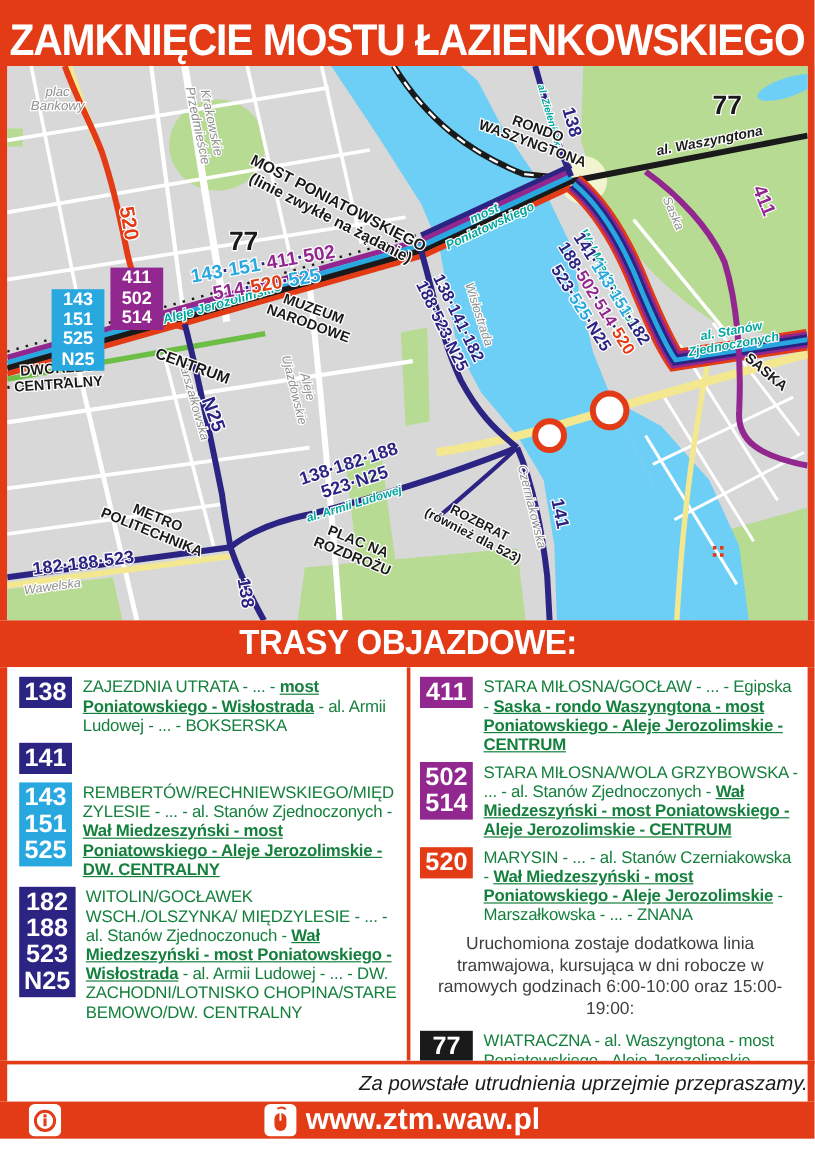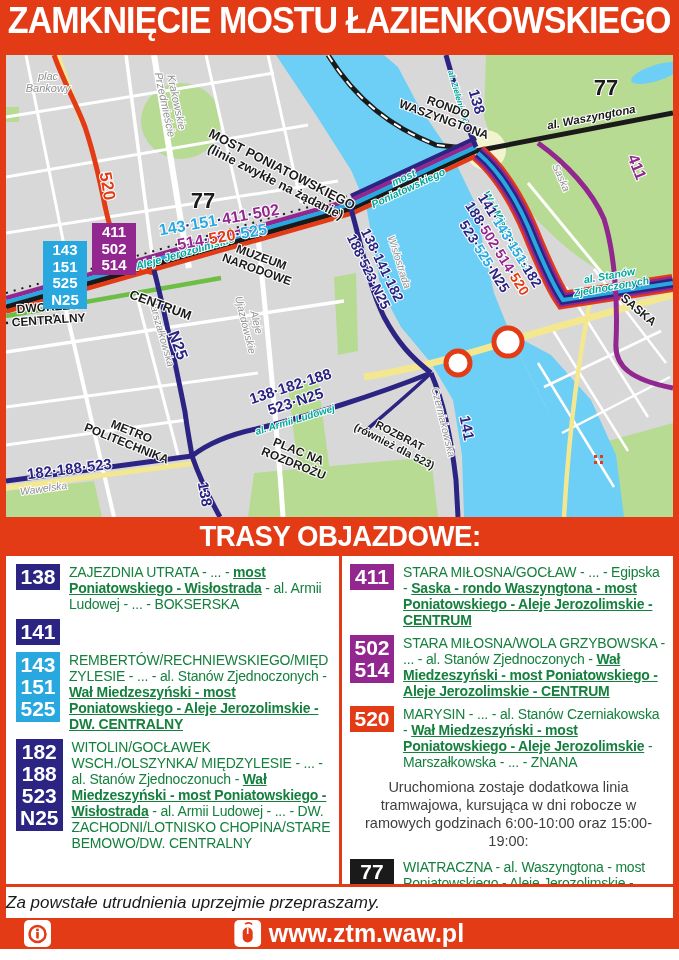--- a/index.html
+++ b/index.html
@@ -1,20 +1,20 @@
 <!DOCTYPE html>
 <html><head>
 <meta charset="utf-8">
 <style>
   html,body{margin:0;padding:0;background:#fff;}
   .flyer{position:relative;width:679px;height:960px;background:#fff;
          font-family:"Liberation Sans",sans-serif;overflow:hidden;}
   .sec{position:absolute;left:0;right:0;}
   
-  #header{top:0;height:55px;background:#e23b16;display:flex;align-items:flex-start;justify-content:center;}
+  #header{top:0;height:55px;background:#e23b16;display:flex;align-items:flex-end;justify-content:center;}
   #header h1{margin:0;color:#fff;font-size:37px;font-weight:bold;letter-spacing:-1px;
              white-space:nowrap;transform:scaleX(.92);}
   
   #map{top:55px;height:462px;background:#d8d8d8;border-left:6px solid #e23b16;border-right:6px solid #e23b16;}
   #map svg{position:absolute;left:0;top:0;}
   svg text{font-family:"Liberation Sans",sans-serif;}
   .map-badge{position:absolute;color:#fff;font-weight:bold;font-size:15px;line-height:16.5px;
              text-align:center;padding:1px 5px;min-width:34px;}
   
   #band{top:517px;height:39px;background:#e23b16;display:flex;align-items:center;justify-content:center;}
@@ -25,28 +25,28 @@
   .col{flex:1 1 0;padding:8px 6px 0 10px;min-width:0;}
   .col.right{border-left:3px solid #e23b16;padding-left:8px;}
   .route-entry{display:flex;margin-bottom:7px;}
   .badge{flex:0 0 auto;color:#fff;font-weight:bold;text-align:center;margin-right:9px;
          padding:2px 4px;font-size:21px;line-height:22px;min-width:44px;height:fit-content;box-sizing:border-box;}
   .desc{margin:0;font-size:14px;line-height:16px;color:#15803d;letter-spacing:-.2px;overflow-wrap:anywhere;}
   .desc .u{font-weight:bold;text-decoration:underline;}
   .note{font-size:14.5px;line-height:18px;text-align:center;color:#3f3f3f;margin:8px 0 9px;}
   
   #apology{top:884px;height:34px;background:#fff;border-left:6px solid #e23b16;border-right:6px solid #e23b16;
-           border-top:3px solid #e23b16;display:flex;align-items:center;justify-content:flex-start;
+           border-top:3px solid #e23b16;display:flex;align-items:center;justify-content:flex-end;
            font-style:italic;font-size:17px;color:#1a1a1a;box-sizing:border-box;}
   
   #bottombar{top:918px;height:31px;background:#e23b16;color:#fff;}
   #bottombar .grp{position:absolute;top:2px;display:flex;align-items:center;gap:8px;height:27px;}
   #bottombar .txt{font-size:25px;font-weight:bold;line-height:27px;}
   #grp-info{left:24px;}
-  #grp-web{left:50%;transform:translateX(-52%);margin-left:14px;}
+  #grp-web{left:50%;transform:translateX(-52%);}
   #grp-phone{right:40px;}
   #strip{top:949px;height:11px;background:#fff;}
 </style>
 </head>
 <body>
 
 <div class="flyer">
 
   <div class="sec" id="header">
     <h1>ZAMKNIĘCIE MOSTU ŁAZIENKOWSKIEGO</h1>

